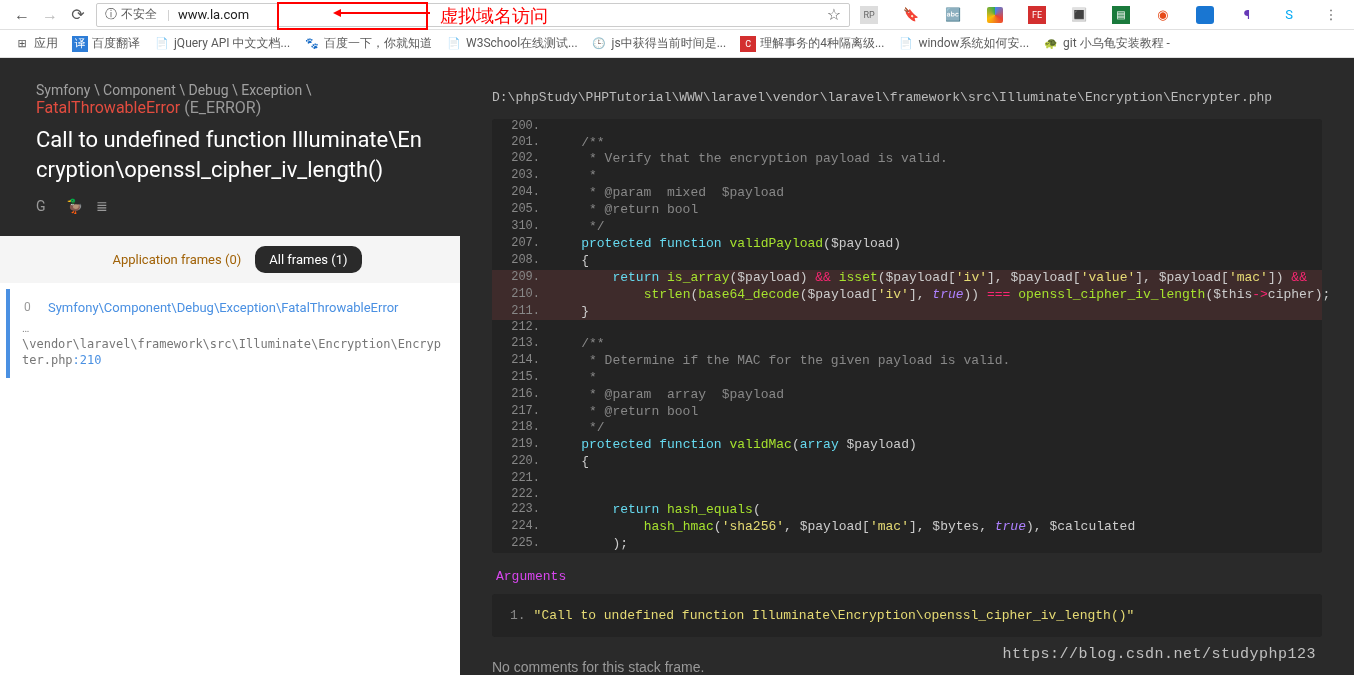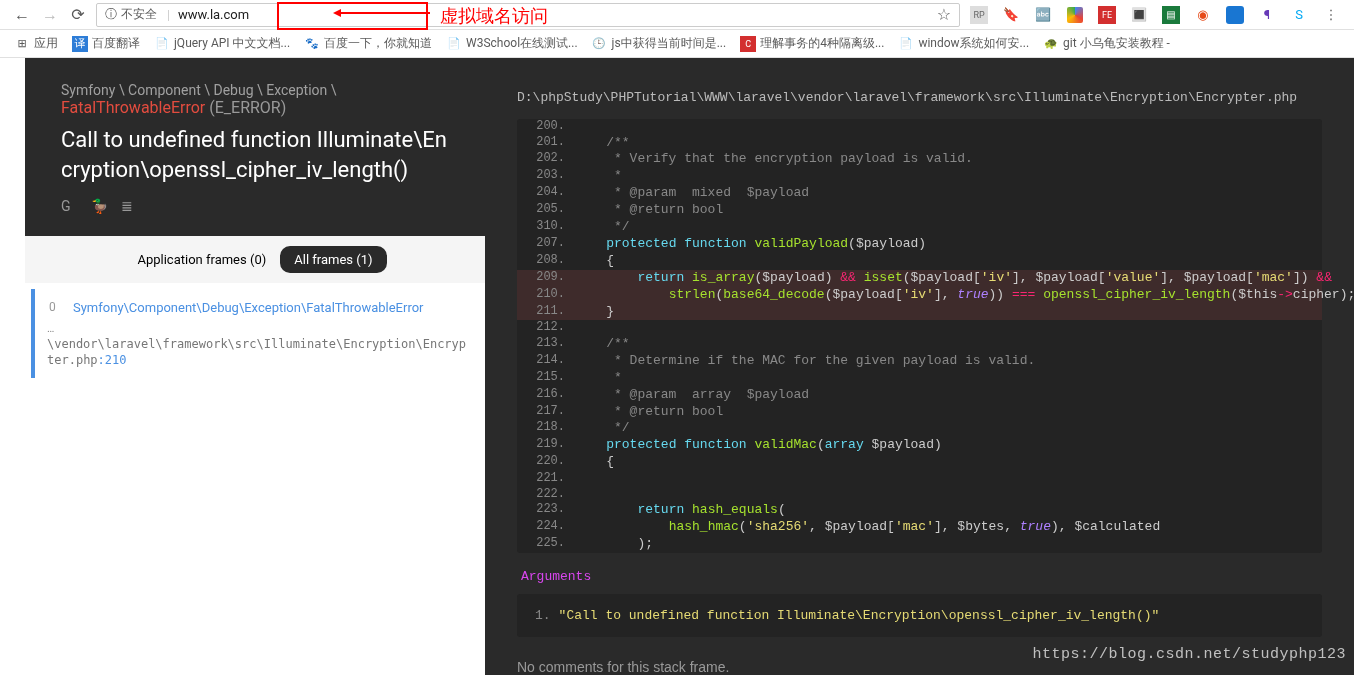--- a/index.html
+++ b/index.html
@@ -3,39 +3,39 @@
 <meta charset="utf-8">
 <style>
 * { margin:0; padding:0; box-sizing:border-box; }
 body { font-family:-apple-system,BlinkMacSystemFont,"Segoe UI",Roboto,sans-serif; background:#fff; width:1354px; height:675px; overflow:hidden; position:relative; }
 .top-bar { display:flex; align-items:center; height:30px; padding:0 8px; border-bottom:1px solid #e0e0e0; }
 .nav-icon { width:28px; height:28px; display:flex; align-items:center; justify-content:center; color:#5a5a5a; font-size:16px; cursor:pointer; }
 .url-box { flex:1; display:flex; align-items:center; border:1px solid #ccc; border-radius:2px; height:24px; margin:0 4px; position:relative; }
 .url-box .insecure { font-size:12px; color:#5a5a5a; padding:0 8px; display:flex; align-items:center; gap:4px; }
 .url-box .url-text { font-size:13px; color:#212121; }
 .url-highlight { position:absolute; left:180px; top:-2px; width:151px; height:28px; border:2px solid red; pointer-events:none; }
-.right-icons { display:flex; align-items:center; gap:14px; padding:0 6px; }
+.right-icons { display:flex; align-items:center; gap:24px; padding:0 6px; }
 .ext-icon { width:18px; height:18px; display:flex; align-items:center; justify-content:center; font-size:13px; }
 .bookmark-bar { display:flex; align-items:center; height:28px; padding:0 8px; gap:2px; border-bottom:1px solid #e0e0e0; font-size:12px; color:#5a5a5a; }
 .bm-item { display:flex; align-items:center; gap:4px; padding:2px 6px; cursor:pointer; border-radius:2px; white-space:nowrap; }
 .bm-icon { width:16px; height:16px; display:inline-flex; align-items:center; justify-content:center; font-size:11px; }
 .annotation-arrow { position:absolute; top:12px; left:335px; width:95px; height:2px; background:red; z-index:100; }
 .annotation-arrow::before { content:''; position:absolute; left:-6px; top:-3px; border:4px solid transparent; border-right:8px solid red; }
 .annotation-text { position:absolute; top:4px; left:440px; color:red; font-size:18px; z-index:100; }
-.main { display:flex; height:calc(100% - 58px);margin-left:25px; }
+.main { display:flex; height:calc(100% - 58px); }
 .sidebar { width:460px; background:#fff; height:100%; }
 .sb-header { background:#2a2a2a; padding:24px 36px 20px; }
 .exc-ns { font-size:14px; color:#a0a0a0; }
 .exc-class { color:#e24c3f; }
 .exc-class .gray { color:#999; }
 .exc-title { font-size:22px; color:#fff; margin-top:8px; line-height:1.35; word-break:break-all; }
 .actions { margin-top:14px; display:flex; gap:12px; }
 .act-icon { width:18px; height:18px; color:#999; font-size:14px; }
 .tabs { display:flex; justify-content:center; background:#f5f5f5; padding:10px 0; font-size:13px; }
-.tab-app { color:#000000; padding:6px 14px; }
+.tab-app { color:#a16207; padding:6px 14px; }
 .tab-all { background:#2a2a2a; color:#fff; padding:6px 14px; border-radius:10px; }
 .frame-card { background:#fff; border-left:4px solid #4a90e2; margin:6px; padding:10px 12px; font-size:13px; position:relative; }
 .frame-num { position:absolute; left:14px; top:11px; color:#999; font-size:12px; }
 .frame-ns { color:#4a90e2; margin-left:26px; word-break:break-all; line-height:1.45; }
 .frame-dots { color:#888; font-size:11px; margin:4px 0 2px; }
 .frame-path { color:#777; font-family:Consolas,monospace; font-size:12px; line-height:1.3; word-break:break-all; }
 .frame-path .ln { color:#4a90e2; }
 .content { flex:1; background:#2a2a2a; padding:32px; overflow:auto; font-family:Consolas,'Courier New',monospace; }
 .filepath { color:#bbb; font-size:13px; margin-bottom:14px; }
 .code-block { background:#232323; border-radius:3px; }
@@ -49,21 +49,21 @@
 .num { color:#ae81ff;font-style:italic; }
 .com { color:#888; }
 .var { color:#ccc; }
 .op { color:#f92672; }
 .args-label { color:#d946ef; font-size:13px; margin:16px 4px 10px; }
 .args-box { background:#232323; padding:14px 18px; border-radius:3px; }
 .arg-item { color:#bbb; font-size:13px; }
 .arg-num { color:#888; margin-right:8px; }
 .arg-val { color:#e6db74; }
 .no-comments { color:#999; font-size:14px; margin:22px 0 32px; font-family:-apple-system,sans-serif; }
-.watermark { position:absolute; bottom:12px; right:8px; color:#c0c0c0; font-family:'Courier New',monospace; font-size:15px; letter-spacing:.5px; z-index:50; }
+.watermark { position:absolute; bottom:12px; right:38px; color:#c0c0c0; font-family:'Courier New',monospace; font-size:15px; letter-spacing:.5px; z-index:50; }
 </style>
 </head>
 <body>
 
 <div class="annotation-arrow"></div>
 <div class="annotation-text">虚拟域名访问</div>
 
 <div class="top-bar">
   <div class="nav-icon">←</div>
   <div class="nav-icon" style="color:#bbb;">→</div>

